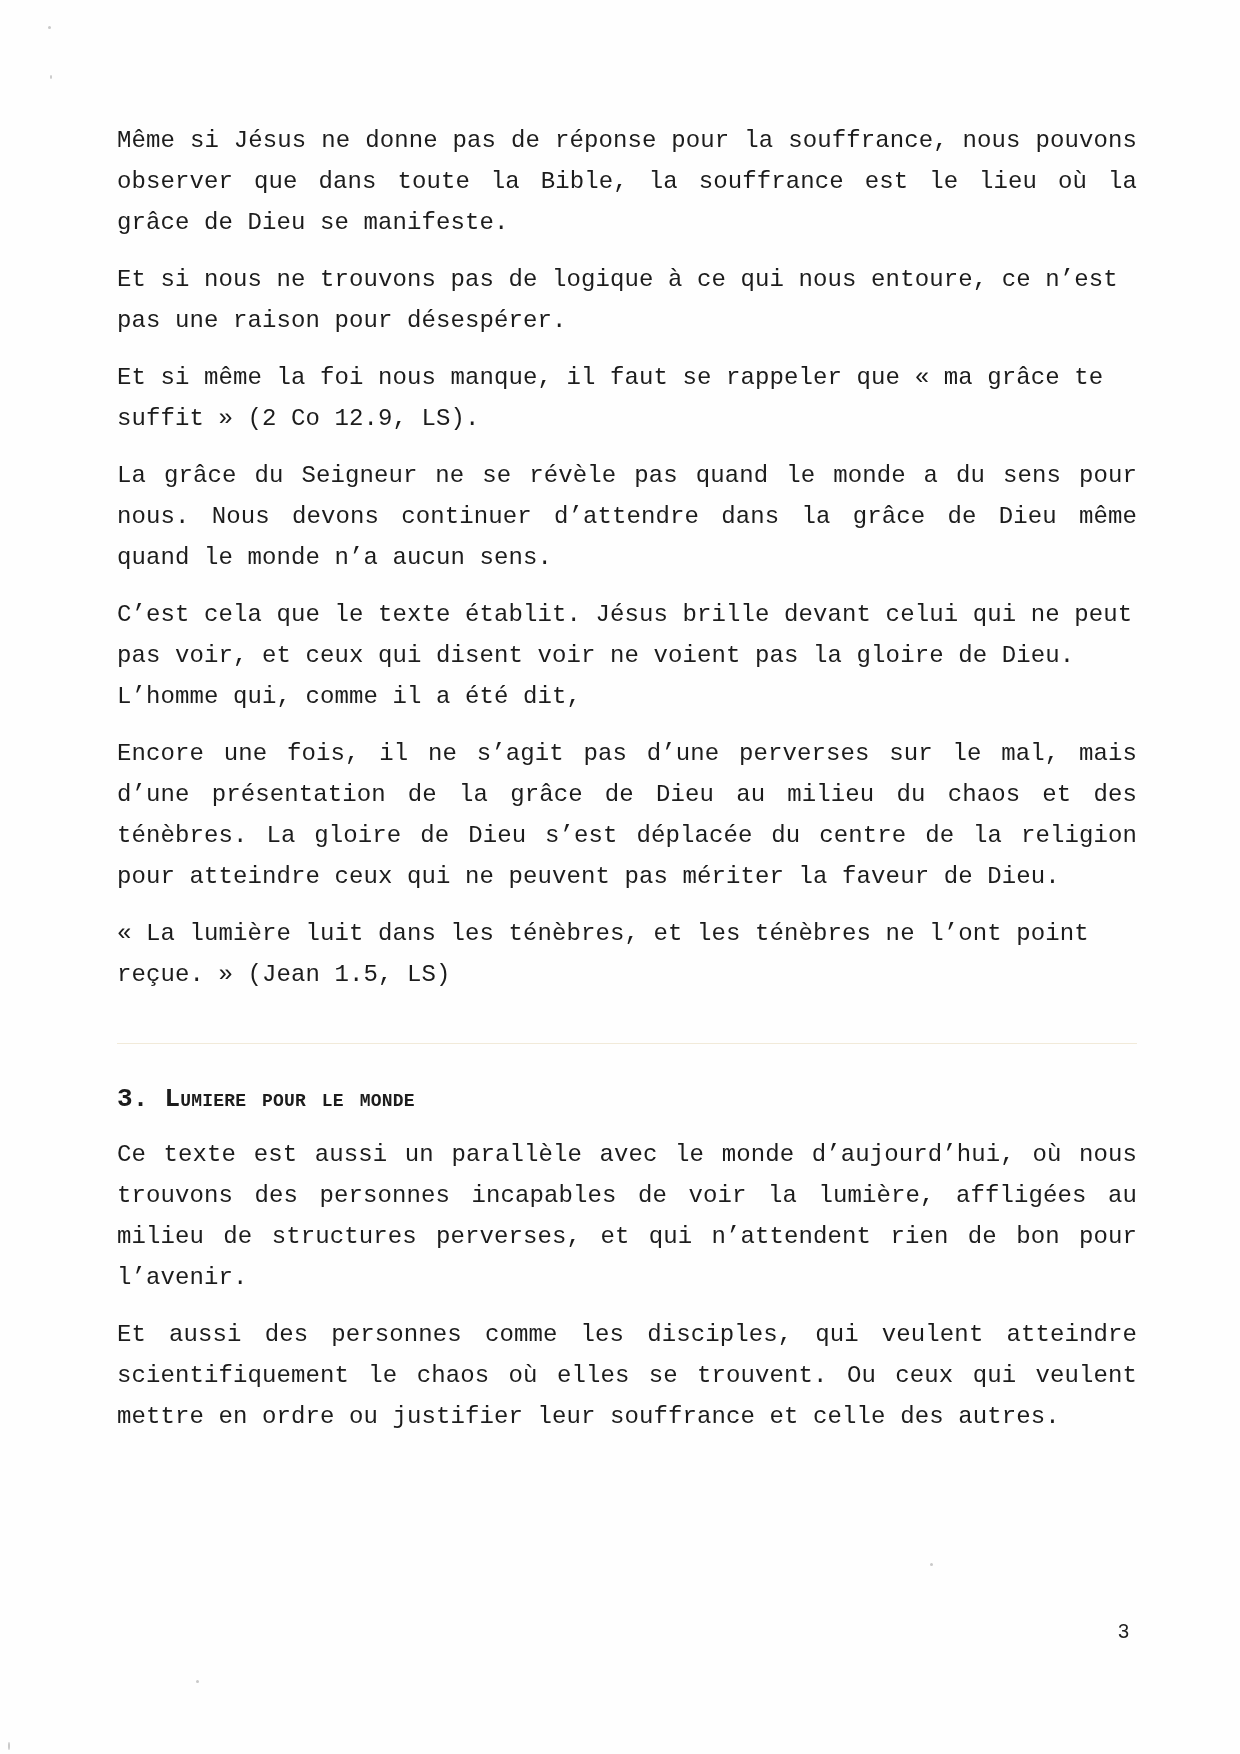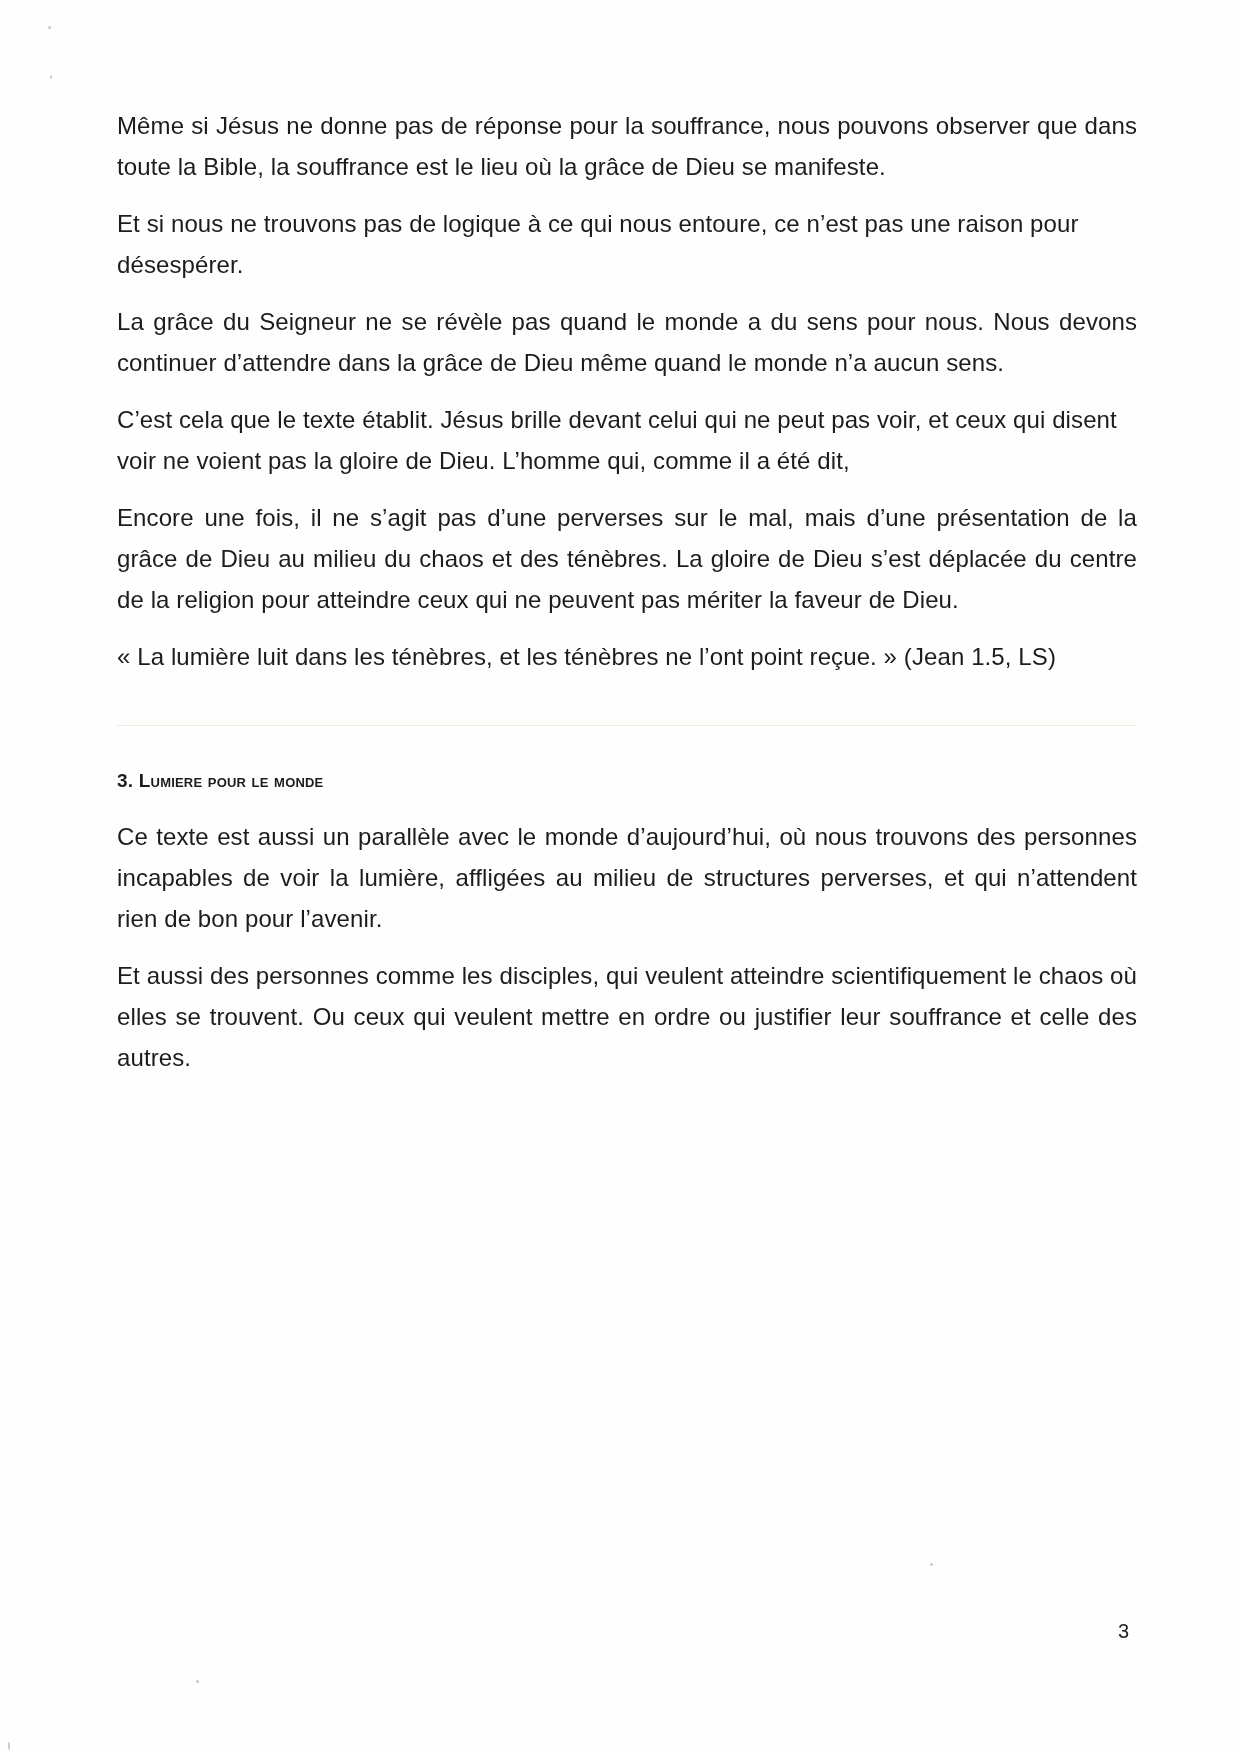--- a/index.html
+++ b/index.html
@@ -18,41 +18,42 @@
     .page {
       position: absolute;
       left: 0; top: 0;
       width: 1240px;
       height: 1754px;
       background: #fefefe;
     }
     .content {
       position: absolute;
       left: 117px;
-      top: 105px;
+      top: 120px;
       width: 1020px;
+      font-family: Liberation Mono, monospace;
     }
     .para {
       font-size: 24px;
       line-height: 41px;
       margin: 0 0 16px 0;
       text-align: justify;
       letter-spacing: 0.1px;
     }
     .para.left {
       text-align: left;
     }
     .rule {
       height: 1px;
       background: #f1ead9;
       margin: 48px 0 42px 0;
       width: 1020px;
     }
     .heading {
-      font-size: 19px;
+      font-size: 26px;
       font-weight: bold;
       line-height: 26px;
       margin: 0 0 22px 0;
       font-variant: small-caps;
       letter-spacing: 0.2px;
     }
     .heading .num {
       font-variant: normal;
     }
     .page-number {
@@ -74,20 +75,21 @@
 <div class="page">
   <span class="speck" style="left:48px;top:26px;width:3px;height:3px;"></span>
   <span class="speck" style="left:50px;top:75px;width:2px;height:4px;"></span>
   <span class="speck" style="left:930px;top:1563px;width:3px;height:3px;"></span>
   <span class="speck" style="left:196px;top:1680px;width:3px;height:3px;"></span>
   <span class="speck" style="left:8px;top:1742px;width:2px;height:8px;"></span>
 
   <div class="content">
     <p class="para">Même si Jésus ne donne pas de réponse pour la souffrance, nous pouvons observer que dans toute la Bible, la souffrance est le lieu où la grâce de Dieu se manifeste.</p>
     <p class="para left">Et si nous ne trouvons pas de logique à ce qui nous entoure, ce n’est pas une raison pour désespérer.</p>
+    <p class="para left">Et si même la foi nous manque, il faut se rappeler que « ma grâce te suffit » (2 Co 12.9, LS).</p>
     <p class="para">La grâce du Seigneur ne se révèle pas quand le monde a du sens pour nous. Nous devons continuer d’attendre dans la grâce de Dieu même quand le monde n’a aucun sens.</p>
     <p class="para left">C’est cela que le texte établit. Jésus brille devant celui qui ne peut pas voir, et ceux qui disent voir ne voient pas la gloire de Dieu. L’homme qui, comme il a été dit,</p>
     <p class="para">Encore une fois, il ne s’agit pas d’une perverses sur le mal, mais d’une présentation de la grâce de Dieu au milieu du chaos et des ténèbres. La gloire de Dieu s’est déplacée du centre de la religion pour atteindre ceux qui ne peuvent pas mériter la faveur de Dieu.</p>
     <p class="para left">« La lumière luit dans les ténèbres, et les ténèbres ne l’ont point reçue. » (Jean 1.5, LS)</p>
 
     <div class="rule"></div>
 
     <h3 class="heading">
       <span class="num">3.</span>
       <span>Lumiere pour le monde</span>

